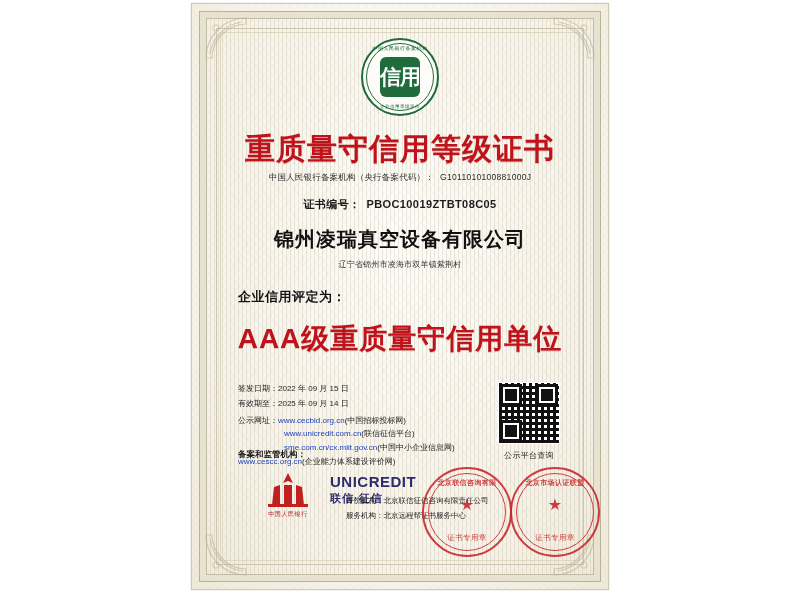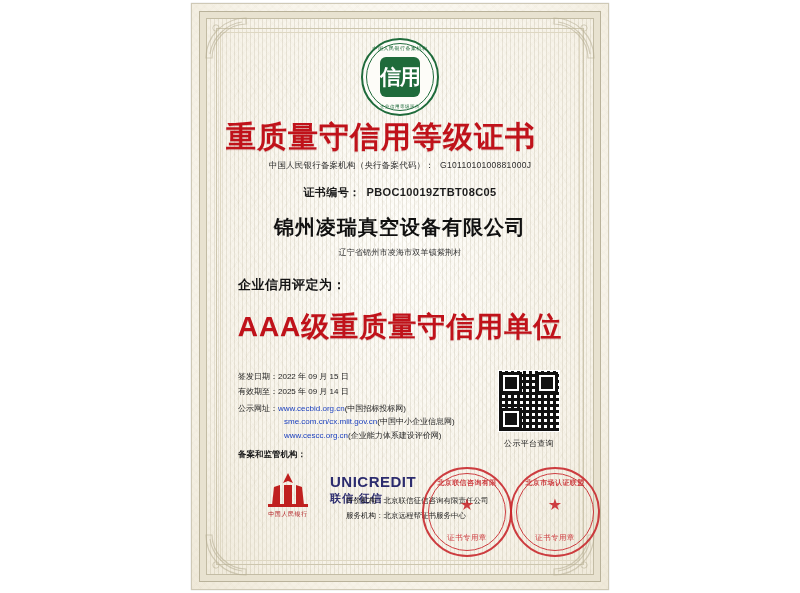--- a/index.html
+++ b/index.html
@@ -164,22 +164,22 @@
     width: 100%;
     text-align: center;
     font-size: 4.5px;
     color: #1f6b3b;
     letter-spacing: .5px;
     z-index: 3;
   }
 
   
   .title {
-    margin-top: 4px;
-    text-align: left;
+    margin-top: 16px;
+    text-align: center;
     color: #c0121a;
     font-size: 30px;
     font-weight: bold;
     letter-spacing: 1px;
     line-height: 1.1;
     text-shadow: 0 1px 0 rgba(120,0,0,.18);
   }
 
   .subtitle {
     margin-top: 7px;
@@ -478,23 +478,26 @@
 
       <div class="info">
         <div class="info-row">签发日期：2022 年 09 月 15 日</div>
         <div class="info-row">有效期至：2025 年 09 月 14 日</div>
 
         <div class="links">
           <div class="link-row">
             <span>公示网址：</span><a class="url" href="#">www.cecbid.org.cn</a><span class="note">(中国招标投标网)</span>
           </div>
           <div class="link-row" style="padding-left:46px">
+            <a class="url" href="#">www.unicredit.com.cn</a><span class="note">(联信征信平台)</span>
+          </div>
+          <div class="link-row" style="padding-left:46px">
             <a class="url" href="#">sme.com.cn/cx.miit.gov.cn</a><span class="note">(中国中小企业信息网)</span>
           </div>
-          <div class="link-row" style="padding-left:46px">
+          <div class="link-row" style="">
             <a class="url" href="#">www.cescc.org.cn</a><span class="note">(企业能力体系建设评价网)</span>
           </div>
         </div>
 
         <div class="qr-block">
           <div class="qr">
             <span class="finder f-tl"></span>
             <span class="finder f-tr"></span>
             <span class="finder f-bl"></span>
           </div>

